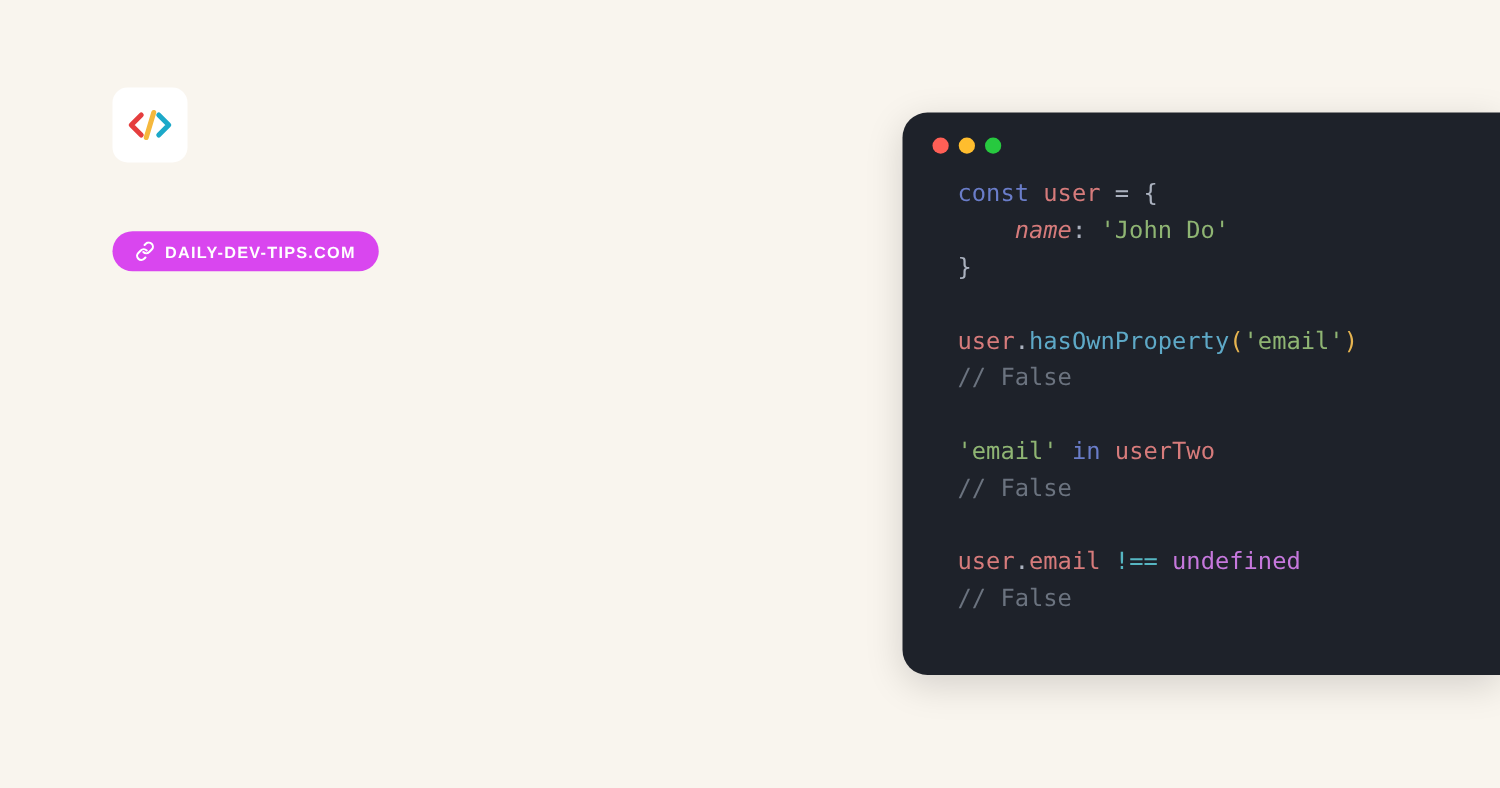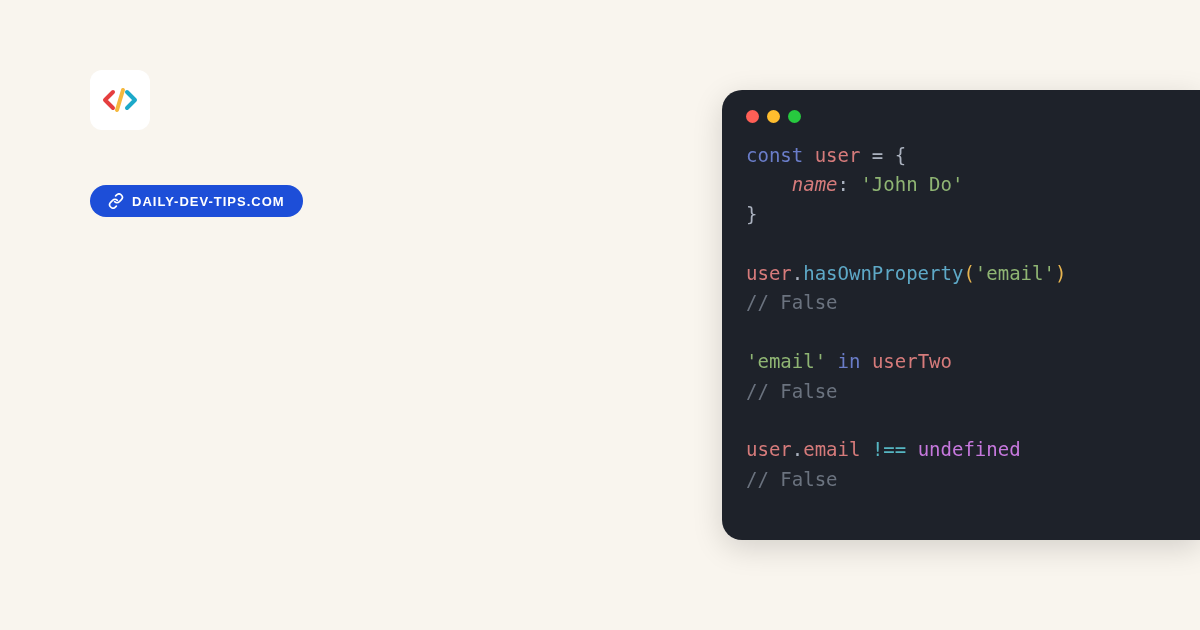--- a/index.html
+++ b/index.html
@@ -39,21 +39,21 @@
       color: #333333;
       text-transform: uppercase;
       font-style: italic;
     }
     .title .highlight {
       color: #f5b83d;
     }
     .badge {
       display: inline-flex;
       align-items: center;
-      background: #1d4ed8;
+      background: #d946ef;
       border-radius: 20px;
       padding: 8px 18px;
       margin-top: 25px;
       gap: 8px;
     }
     .badge-icon {
       width: 16px;
       height: 16px;
     }
     .badge-text {
@@ -86,20 +86,21 @@
     }
     .tl-red { background: #ff5f56; }
     .tl-yellow { background: #ffbd2e; }
     .tl-green { background: #27c93f; }
     .code-area {
       font-family: 'SF Mono', 'Monaco', 'Consolas', monospace;
       font-size: 19px;
       line-height: 1.55;
       white-space: pre;
       color: #abb2bf;
+      margin-left: 20px;
     }
     .tok-keyword { color: #6a7dc9; }
     .tok-var { color: #d67b7b; }
     .tok-op { color: #abb2bf; }
     .tok-punct { color: #abb2bf; }
     .tok-prop { color: #d67b7b; font-style: italic; }
     .tok-str { color: #8fb573; }
     .tok-method { color: #5ea9c7; }
     .tok-comment { color: #6b737f; }
     .tok-paren { color: #e6b450; }

